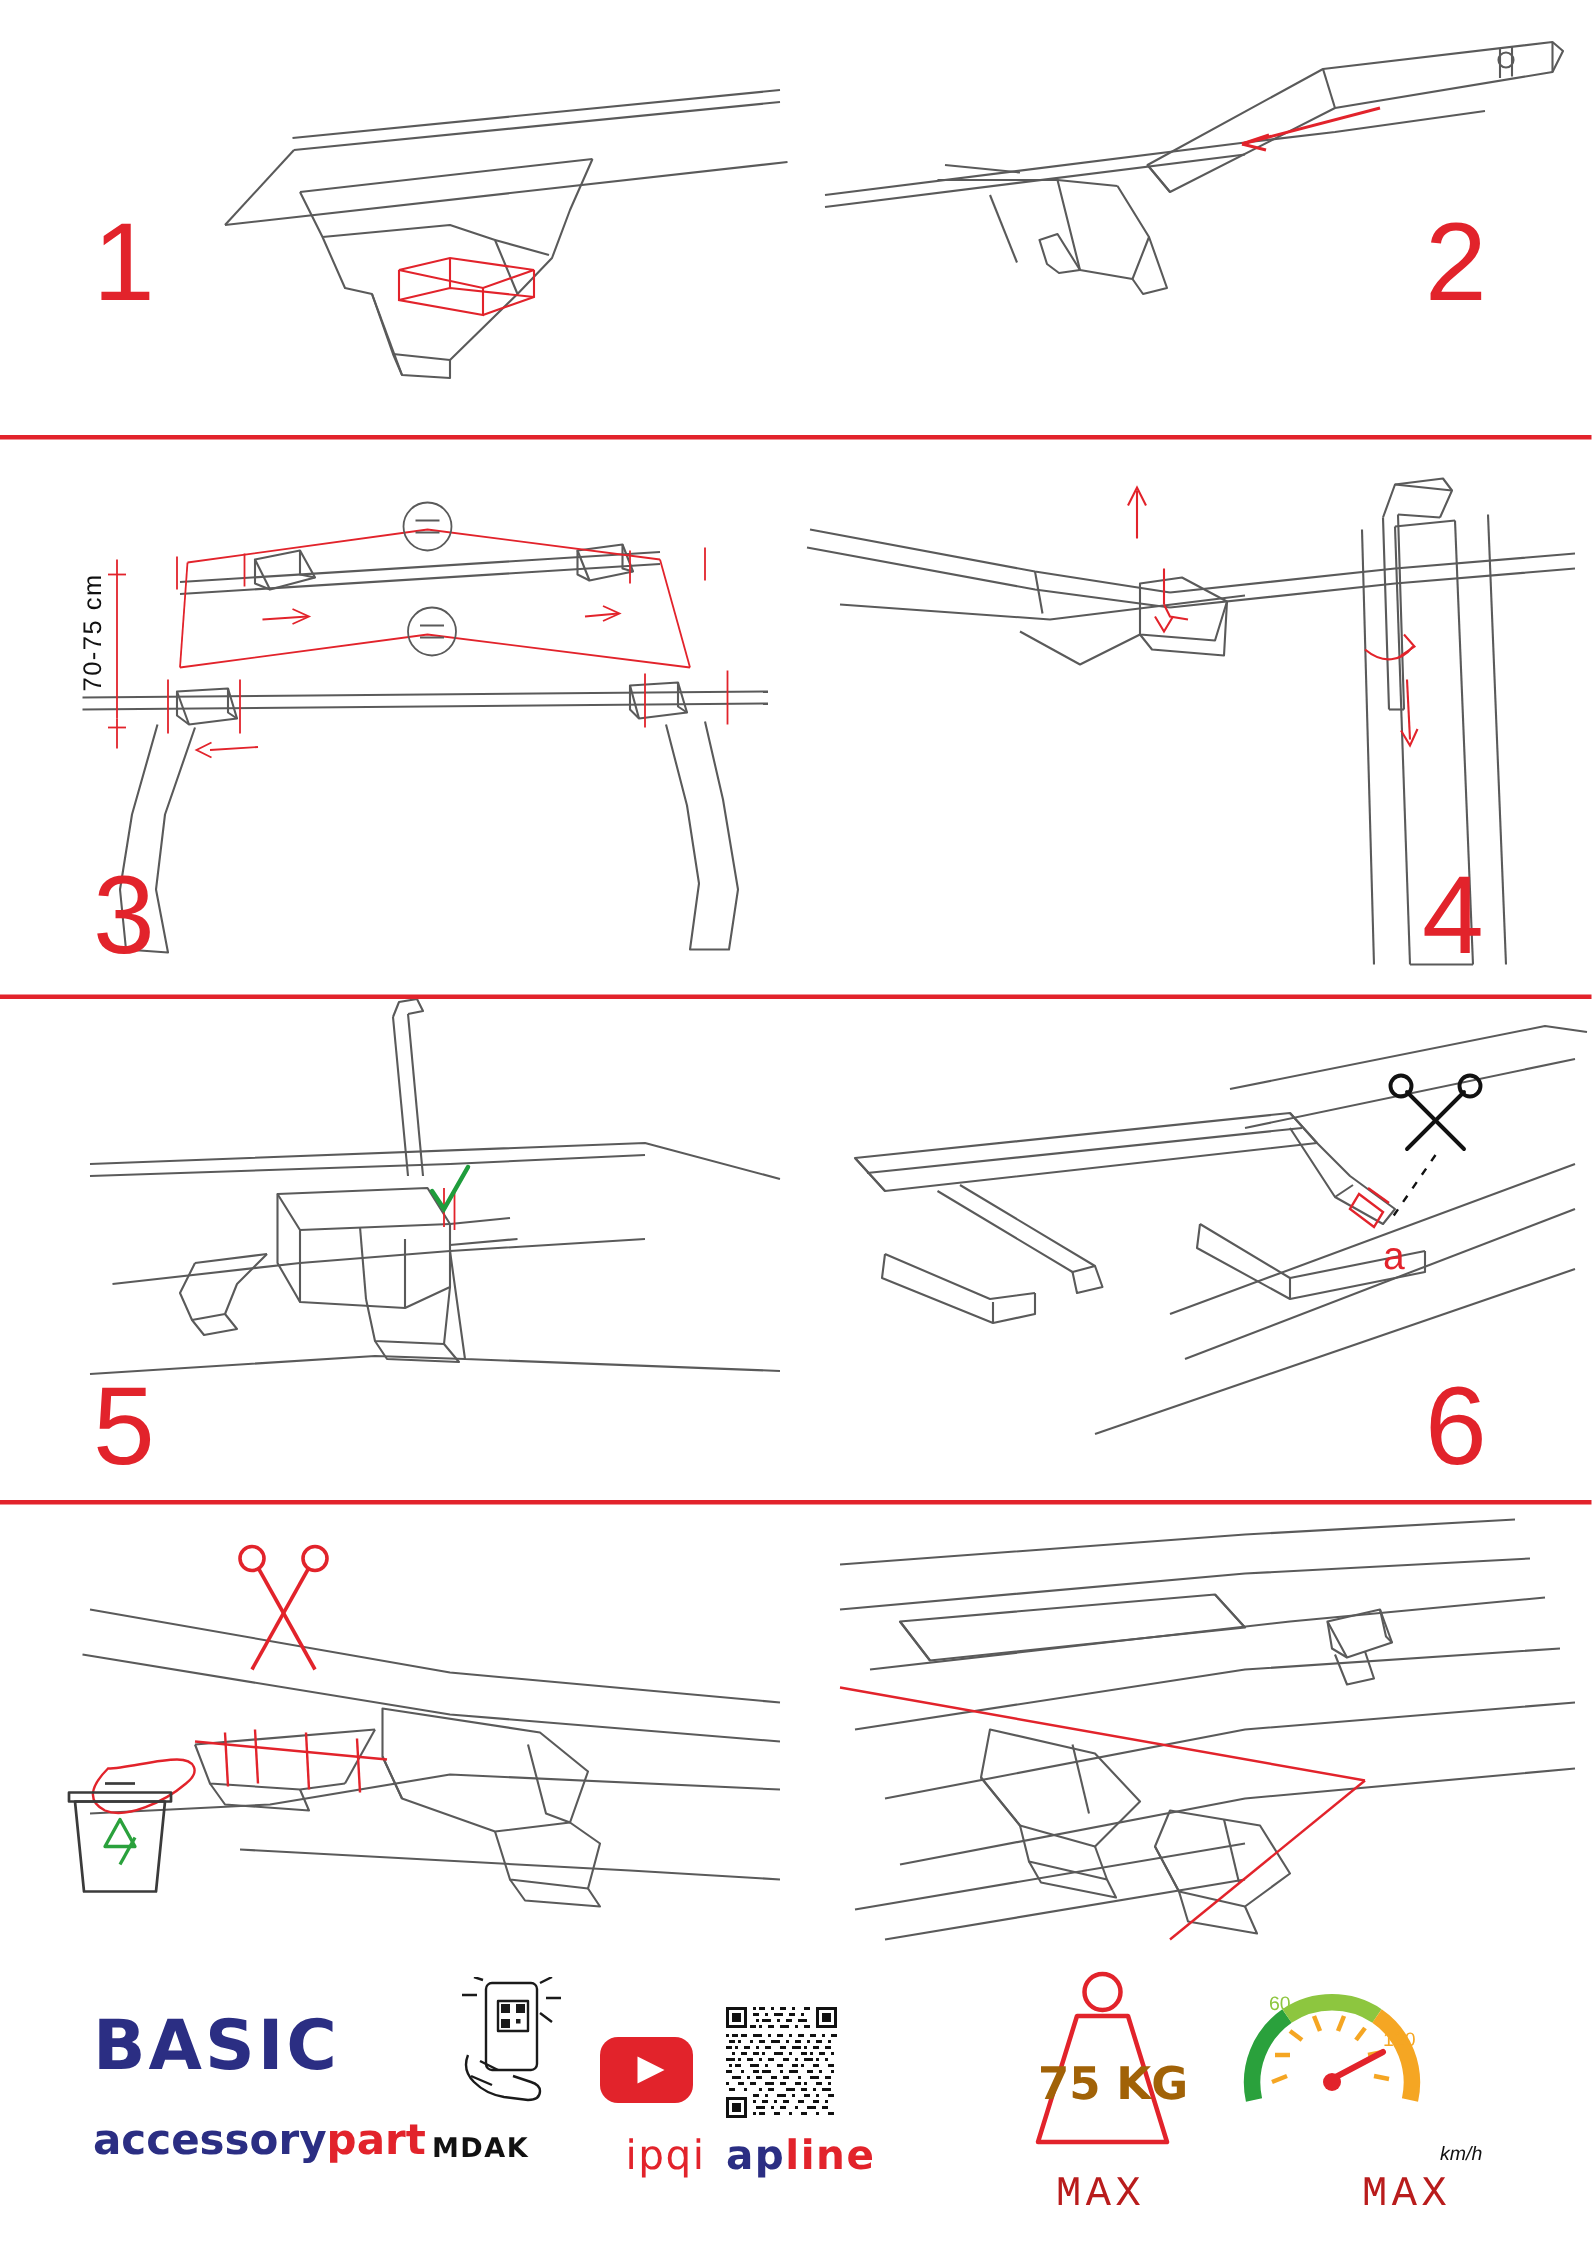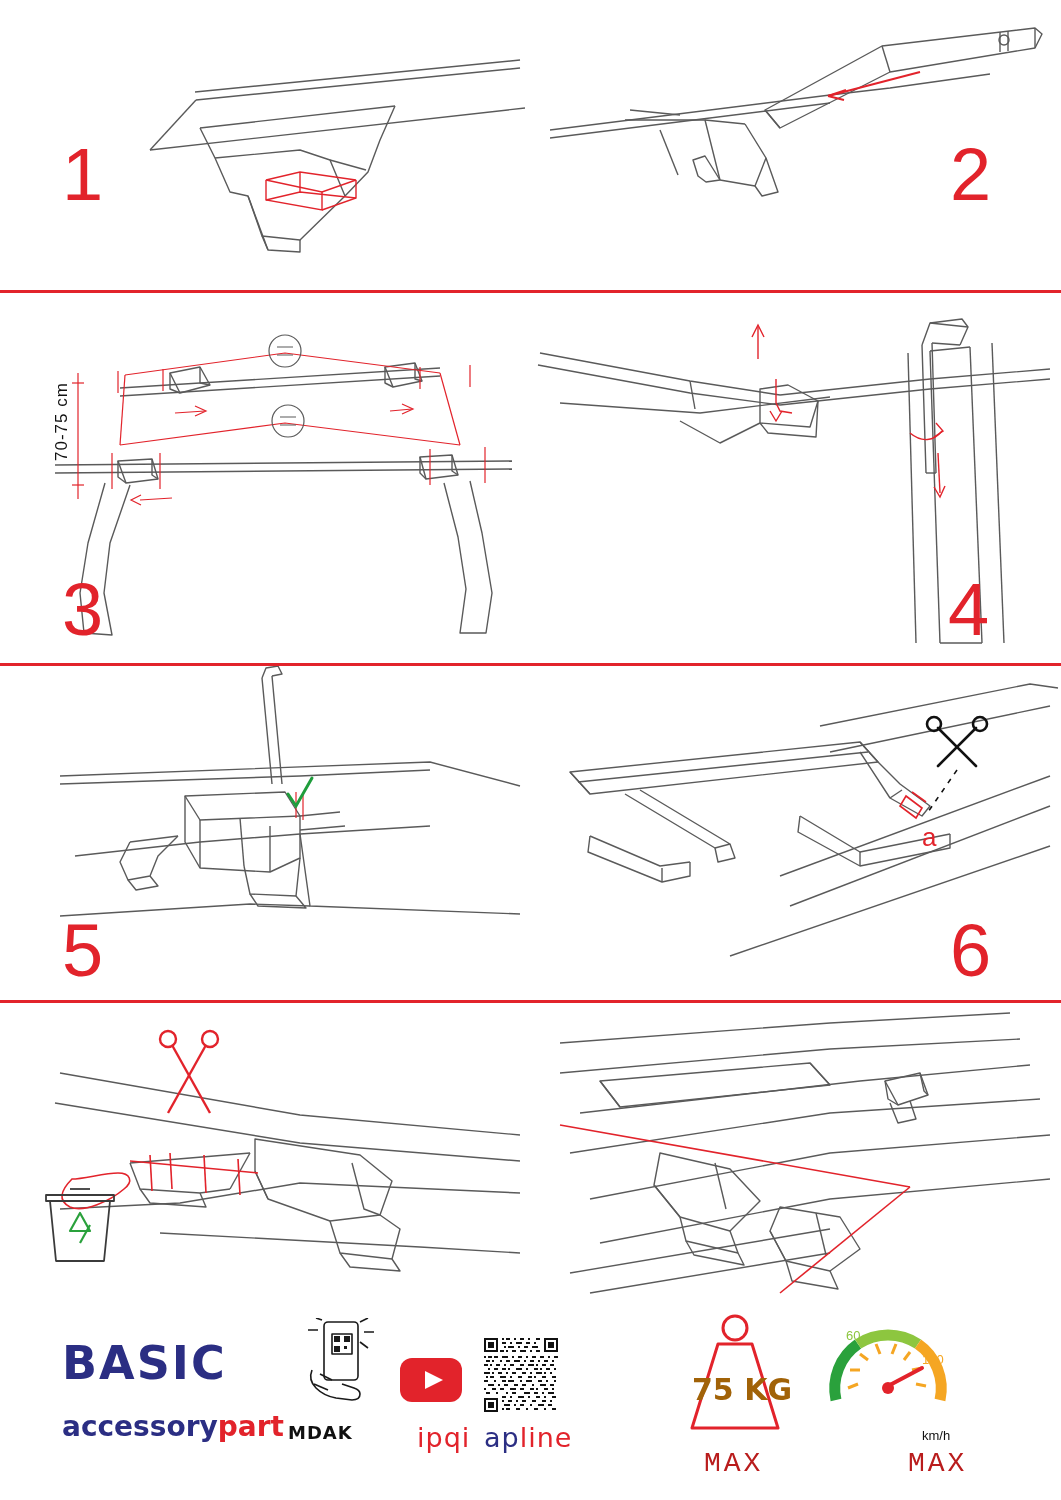--- a/index.html
+++ b/index.html
@@ -16,21 +16,21 @@
   
   svg{display:block;}
 
   
   .footer{position:absolute;left:0;top:1300px;width:1009px;height:200px;}
   .brand-basic{position:absolute;left:62px;top:36px;font-family:"DejaVu Sans",sans-serif;font-weight:bold;font-size:46px;letter-spacing:2px;color:#2b2e83;}
   .brand-accessory{position:absolute;left:62px;top:110px;font-family:"DejaVu Sans",sans-serif;font-weight:bold;font-size:28px;letter-spacing:0px;color:#2b2e83;}
   .brand-accessory .part{color:#e2232b;margin-top:48px;}
   .mdak{position:absolute;left:288px;top:122px;font-family:"DejaVu Sans",sans-serif;font-weight:bold;font-size:18px;color:#111;letter-spacing:1px;}
   .ipqi{position:absolute;left:406px;top:122px;font-family:"DejaVu Sans",sans-serif;font-size:27px;color:#e2232b;letter-spacing:1px;margin-left:11px;}
-  .apline{position:absolute;left:484px;top:122px;font-family:"DejaVu Sans",sans-serif;font-size:27px;color:#2b2e83;letter-spacing:1px;}
+  .apline{position:absolute;left:484px;top:122px;font-family:"DejaVu Sans",sans-serif;font-size:27px;color:#2b2e83;letter-spacing:1px;font-weight:bold;}
   .apline .ln{color:#e2232b;}
   .maxlabel{position:absolute;font-family:Liberation Mono, monospace;font-size:28px;color:#b91c1c;letter-spacing:3px;}
   .kgtext{position:absolute;font-family:"DejaVu Sans",sans-serif;font-weight:bold;font-size:30px;color:#a16207;}
   .kmh{position:absolute;font-family:"Liberation Sans",sans-serif;font-size:13px;color:#111;}
 
   .lbl-a{position:absolute;font-family:"Liberation Sans",sans-serif;font-size:26px;color:#e2232b;}
   .lbl-dim{position:absolute;font-family:"Liberation Sans",sans-serif;font-size:17px;color:#111;transform:rotate(-90deg);transform-origin:left top;letter-spacing:1px;}
 </style>
 </head>
 <body>
@@ -470,18 +470,18 @@
             <path d="M108 74 L98 72"></path>
         </g>
         <g stroke="#e2232b" stroke-width="4" stroke-linecap="round">
           <path d="M70 74 L104 56"></path>
         </g>
         <circle cx="70" cy="76" r="6" fill="#e2232b"></circle>
         <text x="28" y="28" font-family="Liberation Sans, sans-serif" font-size="13" fill="#8dc63f">60</text>
         <text x="104" y="52" font-family="Liberation Sans, sans-serif" font-size="13" fill="#f5a623">120</text>
       </svg>
     </div>
-    <div class="kmh" style="left:922px;top:128px;">km/h</div>
+    <div class="kmh" style="left:960px;top:128px;font-style:italic;">km/h</div>
     <div class="maxlabel" style="left:908px;top:148px;">MAX</div>
 
   </div>
 
 </div>
 
 </body></html>

